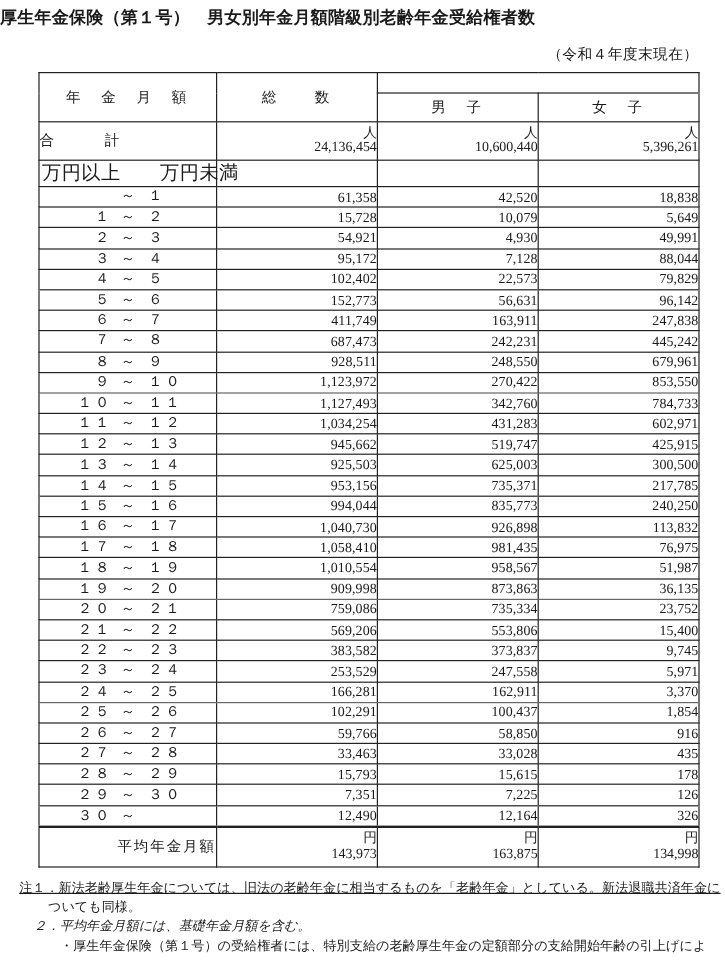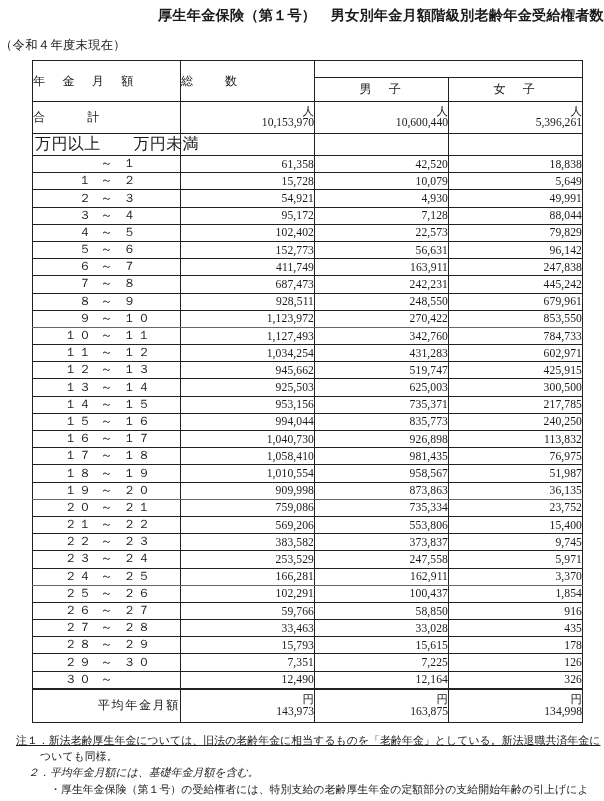--- a/index.html
+++ b/index.html
@@ -18,30 +18,30 @@
   }
   .page {
     width: 604px;
     height: 801px;
     padding: 0;
     position: relative;
   }
 
   
   .title {
-    text-align: right;
+    text-align: left;
     font-size: 14.2px;
     font-weight: bold;
     letter-spacing: 0.2px;
     padding-top: 7px;
     line-height: 1.2;
     white-space: nowrap;
   }
   .subtitle {
-    text-align: left;
+    text-align: right;
     font-size: 12.3px;
     padding-right: 22px;
     padding-top: 13px;
     letter-spacing: 0.3px;
   }
 
   
   .tbl-wrap {
     padding: 6px 22px 0 32px;
   }
@@ -51,21 +51,21 @@
     table-layout: fixed;
     font-size: 11.6px;
   }
   table.maintable td, table.maintable th {
     border: 1px solid #222;
     padding: 0;
     font-weight: normal;
     vertical-align: middle;
   }
   .hdr-cell {
-    text-align: left;
+    text-align: center;
     font-size: 12.1px;
     letter-spacing: 2.6px;
     height: 41px;
     padding-left: 2px;
   }
   .hdr-top-blank {
     border-bottom: none !important;
     border-top: 1px solid #222;
   }
   .hdr-sub {
@@ -196,21 +196,21 @@
         </tr>
         <tr>
           <td class="hdr-sub">男　子</td>
           <td class="hdr-sub">女　子</td>
         </tr>
 
         <tr class="total-row">
           <td class="total-label">合　　計</td>
           <td class="unit-stack">
             <span class="u">人</span>
-            <span>10,153,970</span>
+            <span>24,136,454</span>
           </td>
           <td class="unit-stack">
             <span class="u">人</span>
             <span>10,600,440</span>
           </td>
           <td class="unit-stack">
             <span class="u">人</span>
             <span>5,396,261</span>
           </td>
         </tr>

